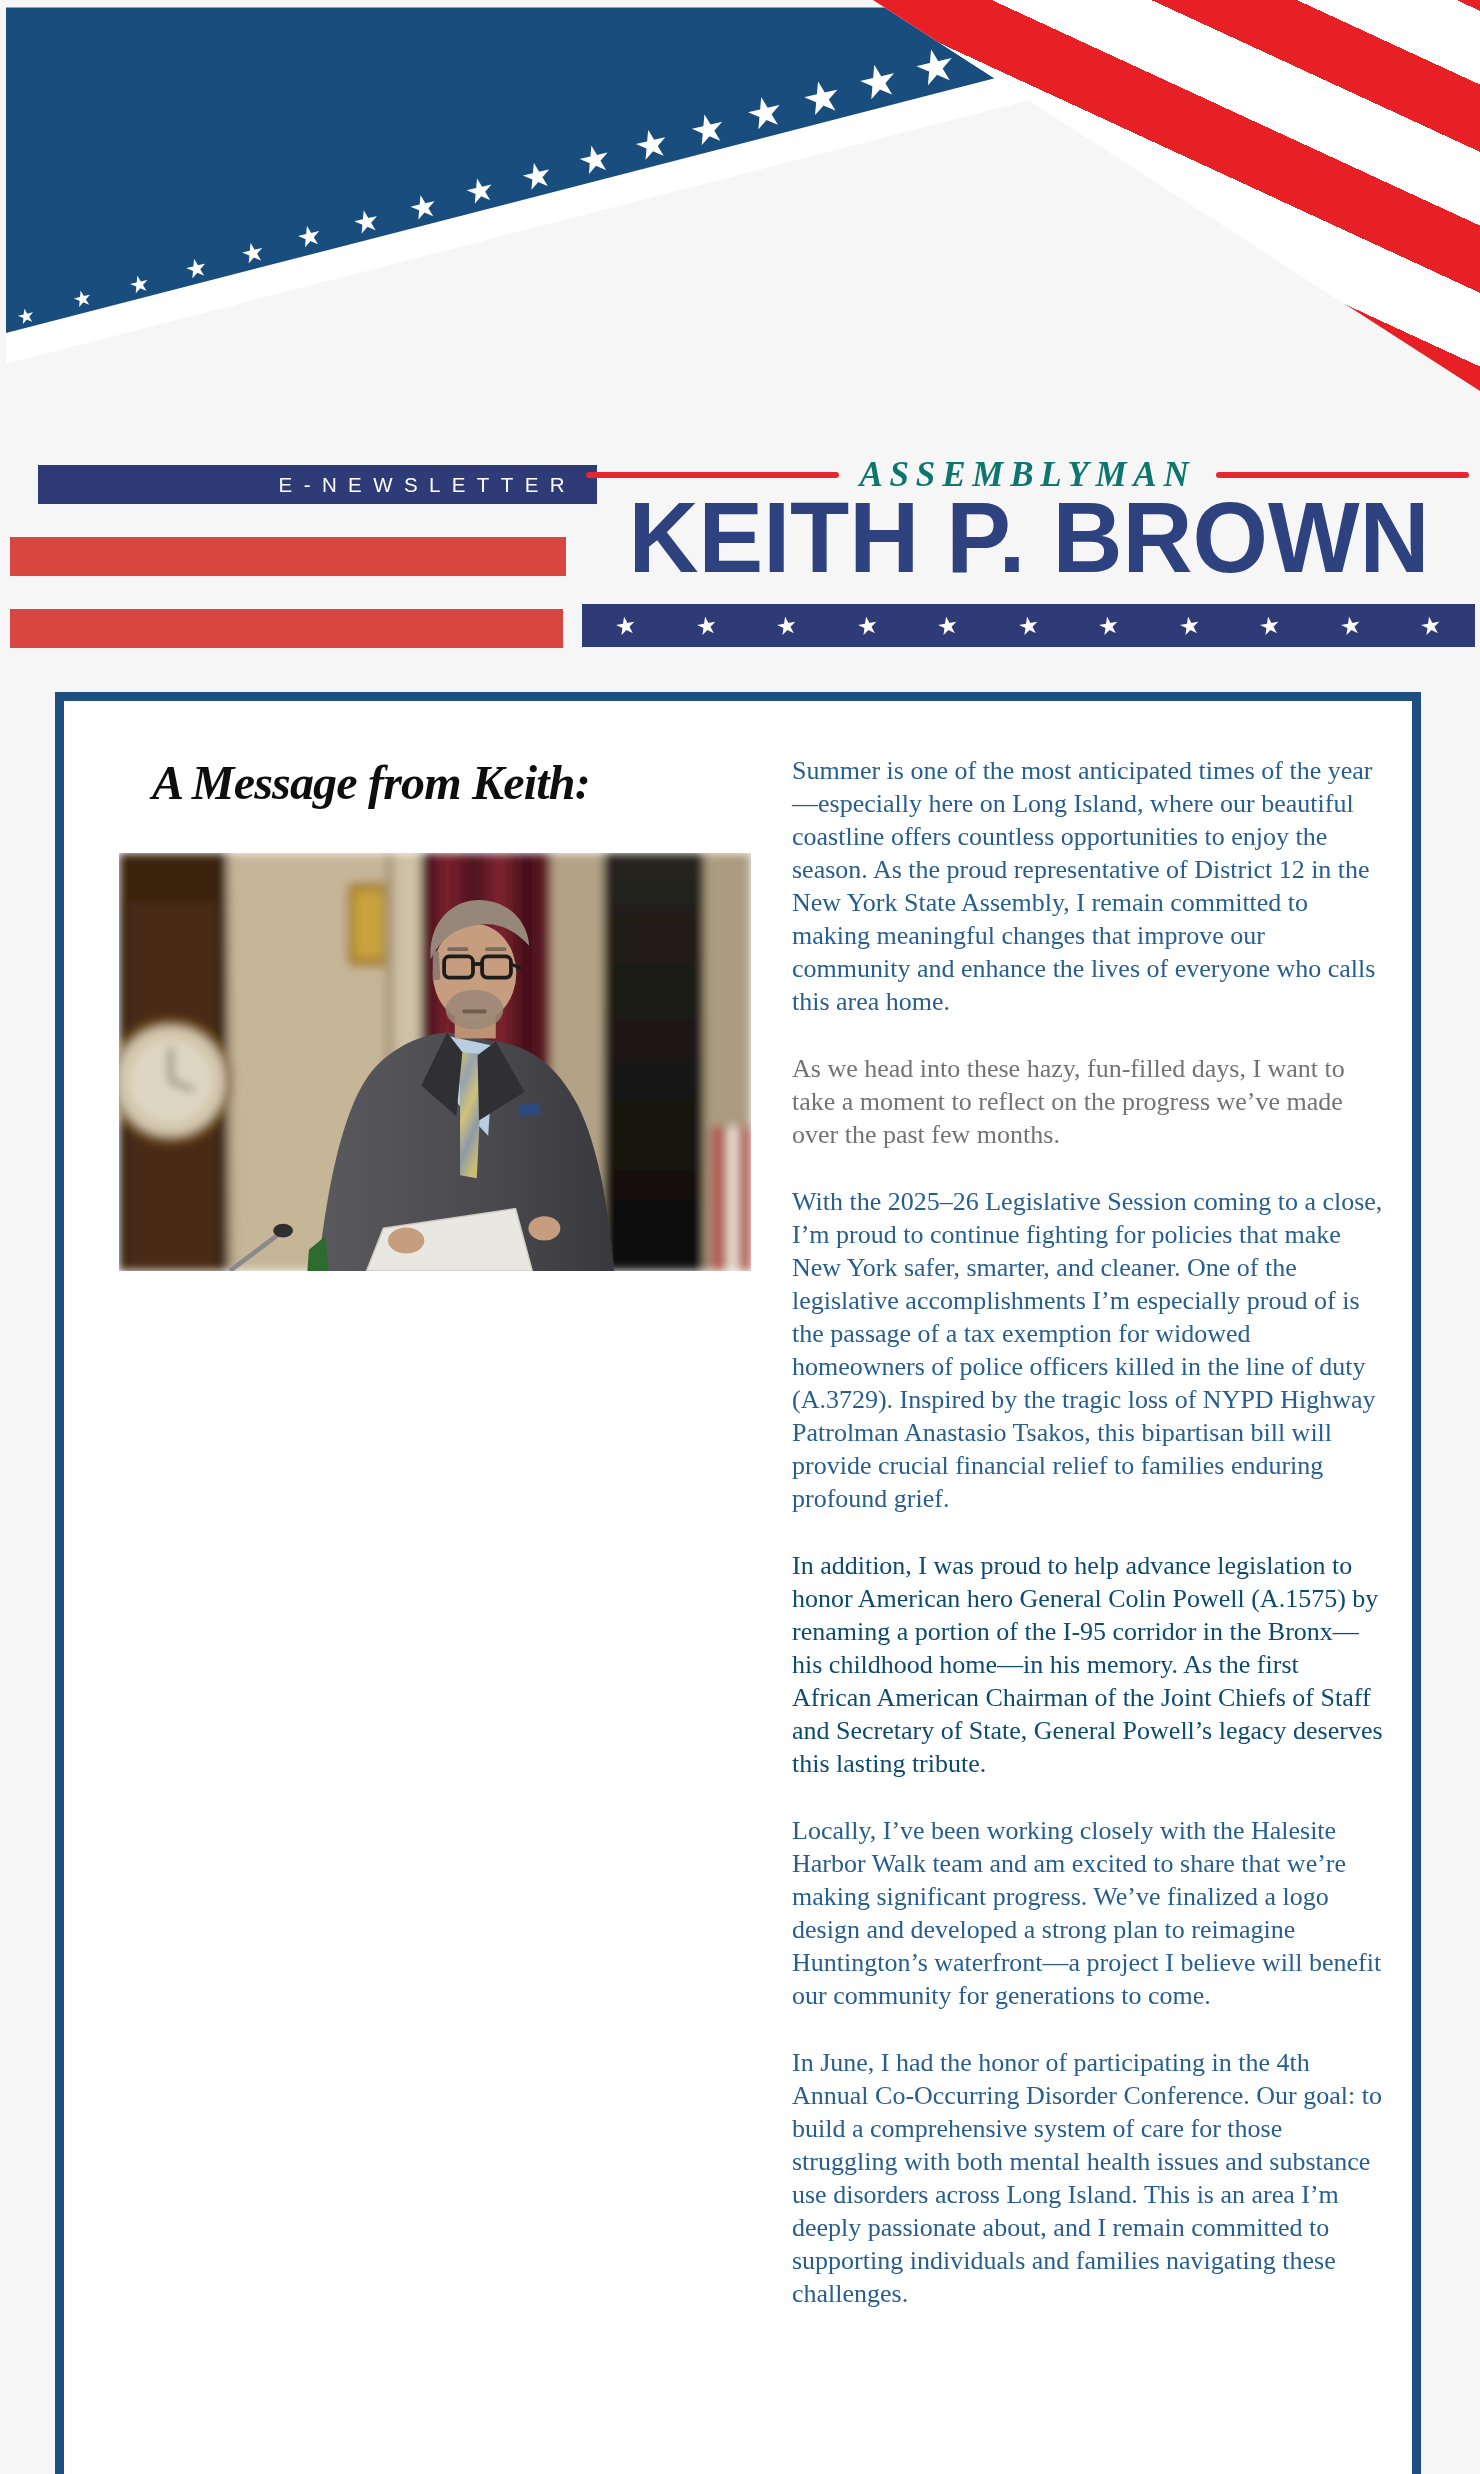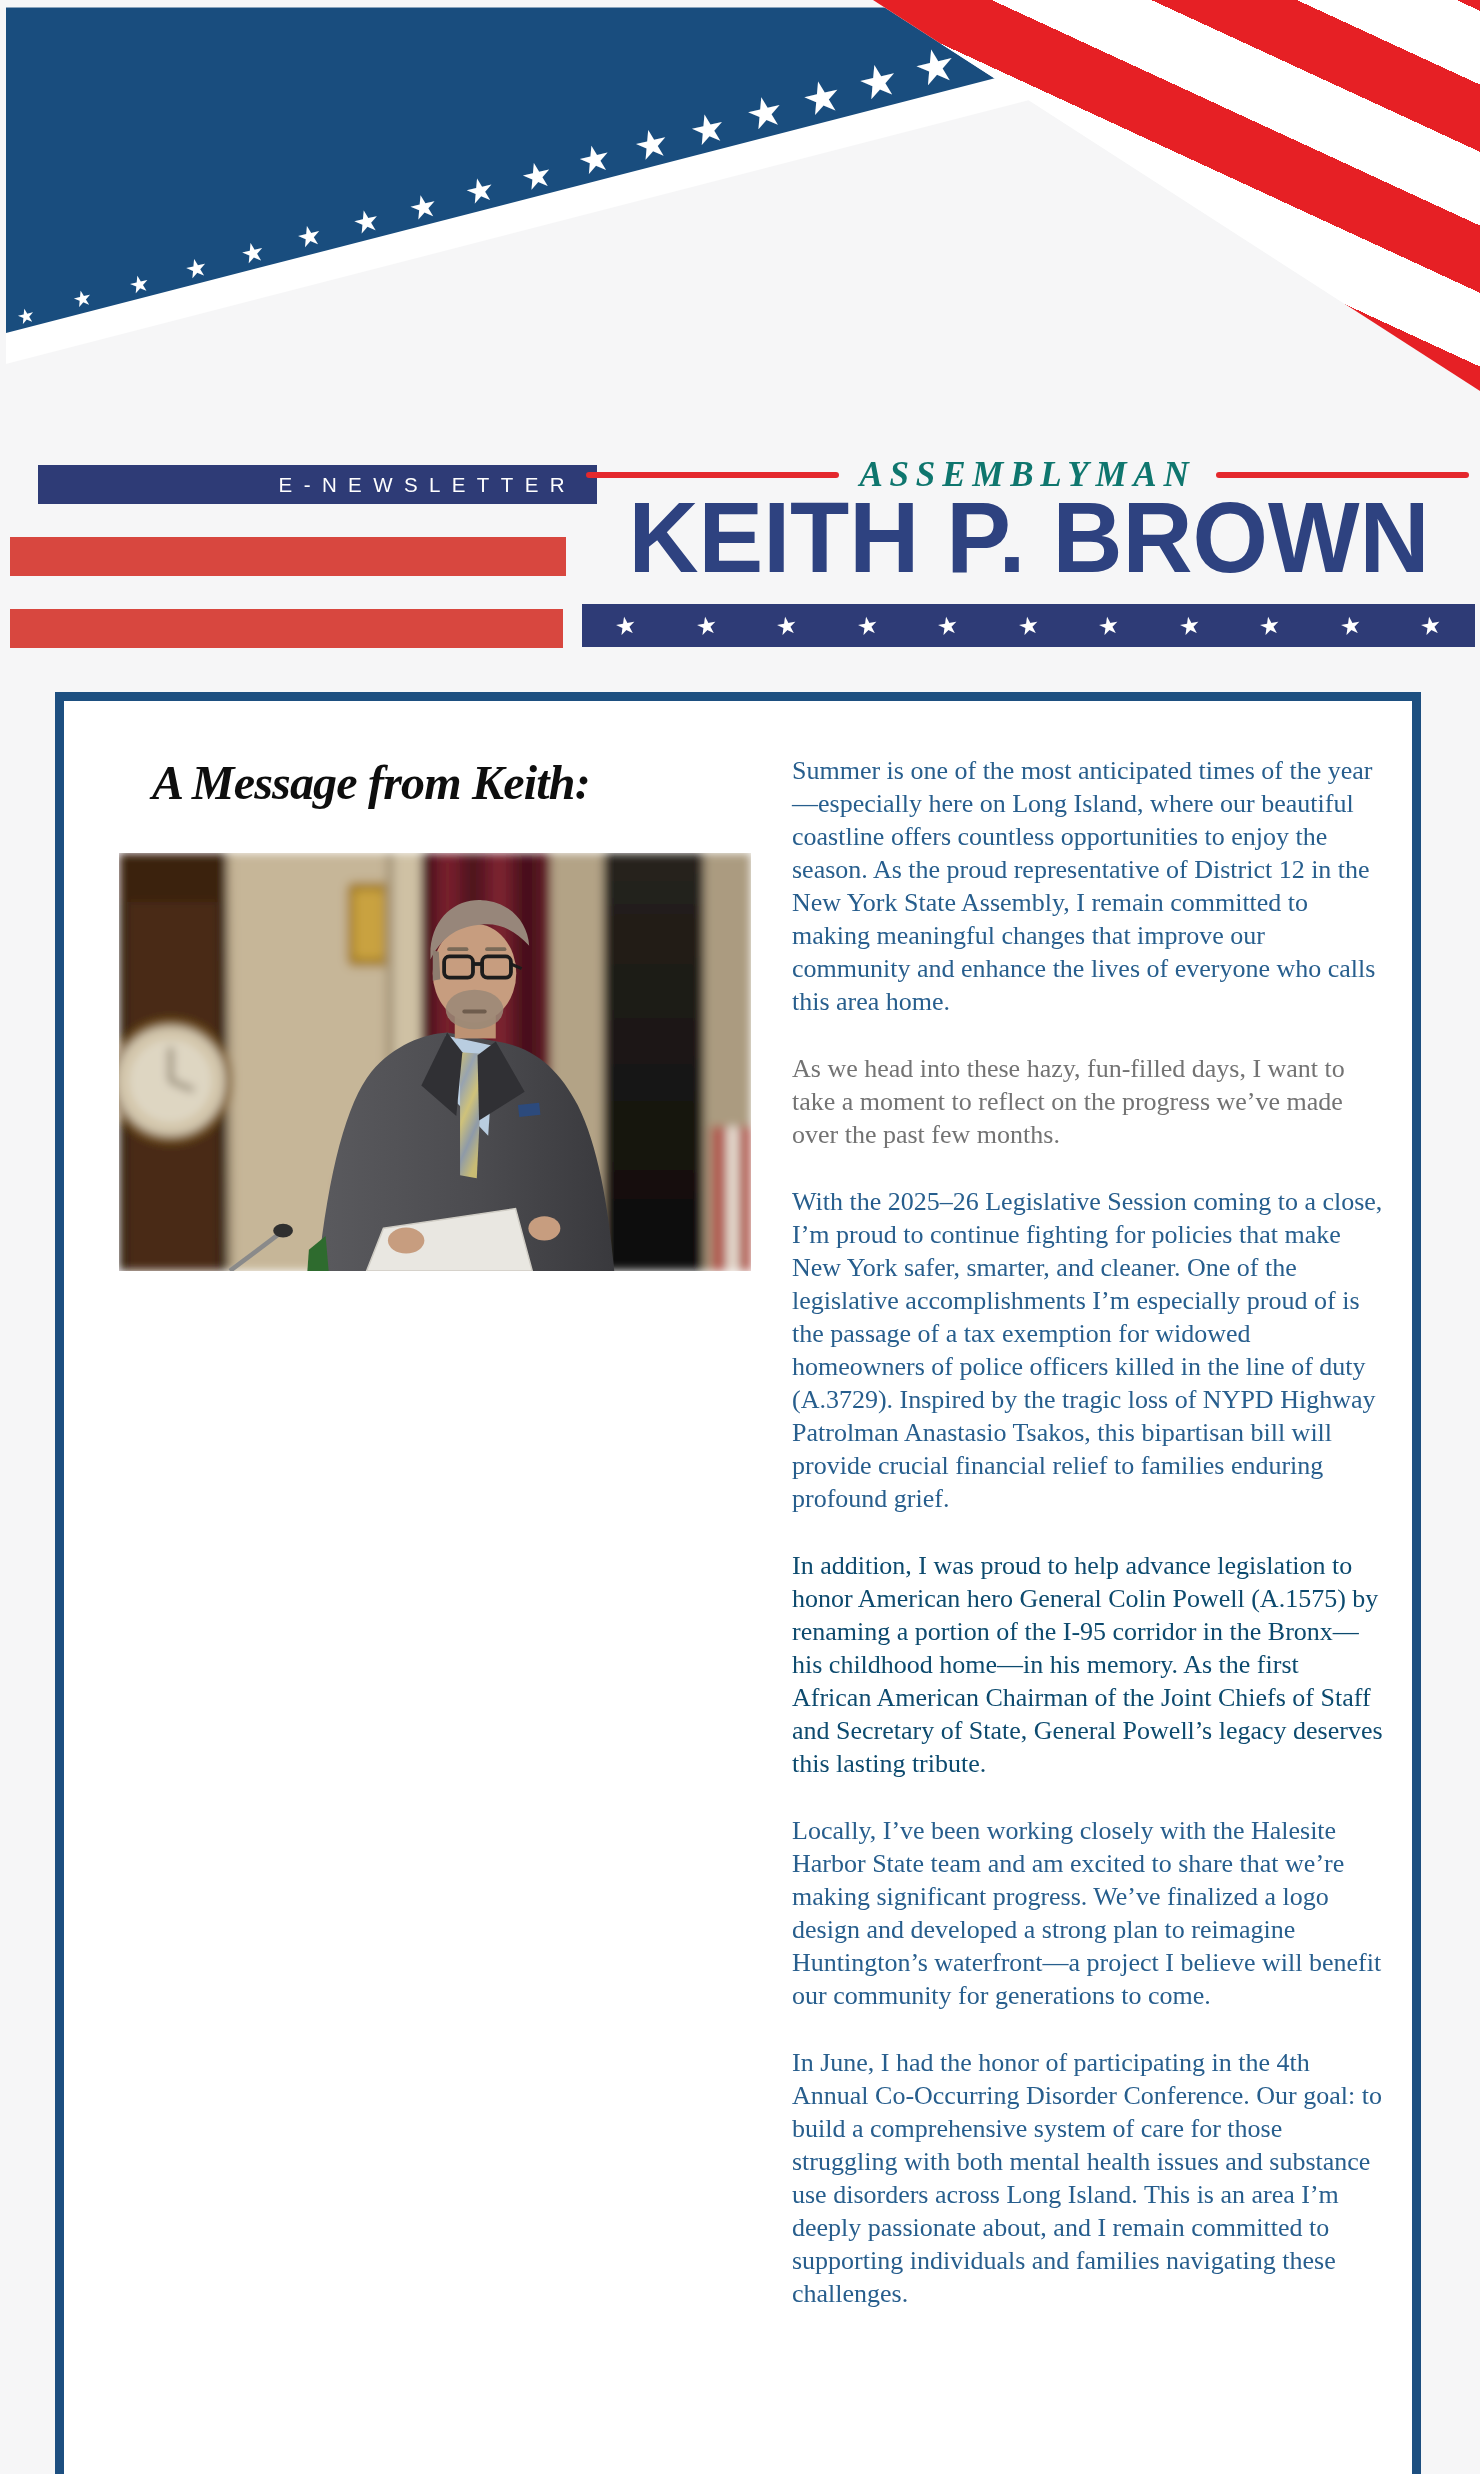--- a/index.html
+++ b/index.html
@@ -249,18 +249,18 @@
           <path d="M 250 522 L 272 504 L 276 550 L 248 550 Z" fill="#2e6b2e"></path>
         </g>
       </svg>
     </div>
 
     <div class="col-right" id="paragraphs">
         <p style="color: rgb(39, 94, 141);">Summer is one of the most anticipated times of the year—especially here on Long Island, where our beautiful coastline offers countless opportunities to enjoy the season. As the proud representative of District 12 in the New York State Assembly, I remain committed to making meaningful changes that improve our community and enhance the lives of everyone who calls this area home.</p>
         <p style="color: #737373;">As we head into these hazy, fun-filled days, I want to take a moment to reflect on the progress we’ve made over the past few months.</p>
         <p style="color: rgb(39, 94, 141);">With the 2025–26 Legislative Session coming to a close, I’m proud to continue fighting for policies that make New York safer, smarter, and cleaner. One of the legislative accomplishments I’m especially proud of is the passage of a tax exemption for widowed homeowners of police officers killed in the line of duty (A.3729). Inspired by the tragic loss of NYPD Highway Patrolman Anastasio Tsakos, this bipartisan bill will provide crucial financial relief to families enduring profound grief.</p>
         <p style="color: #0c4a6e;">In addition, I was proud to help advance legislation to honor American hero General Colin Powell (A.1575) by renaming a portion of the I-95 corridor in the Bronx—his childhood home—in his memory. As the first African American Chairman of the Joint Chiefs of Staff and Secretary of State, General Powell’s legacy deserves this lasting tribute.</p>
-        <p style="color: rgb(39, 94, 141);">Locally, I’ve been working closely with the Halesite Harbor State team and am excited to share that we’re making significant progress. We’ve finalized a logo design and developed a strong plan to reimagine Huntington’s waterfront—a project I believe will benefit our community for generations to come.</p>
+        <p style="color: rgb(39, 94, 141);">Locally, I’ve been working closely with the Halesite Harbor Walk team and am excited to share that we’re making significant progress. We’ve finalized a logo design and developed a strong plan to reimagine Huntington’s waterfront—a project I believe will benefit our community for generations to come.</p>
         <p style="color: rgb(39, 94, 141);">In June, I had the honor of participating in the 4th Annual Co-Occurring Disorder Conference. Our goal: to build a comprehensive system of care for those struggling with both mental health issues and substance use disorders across Long Island. This is an area I’m deeply passionate about, and I remain committed to supporting individuals and families navigating these challenges.</p>
       </div>
   </main>
 </div>
 
 
 </body></html>

